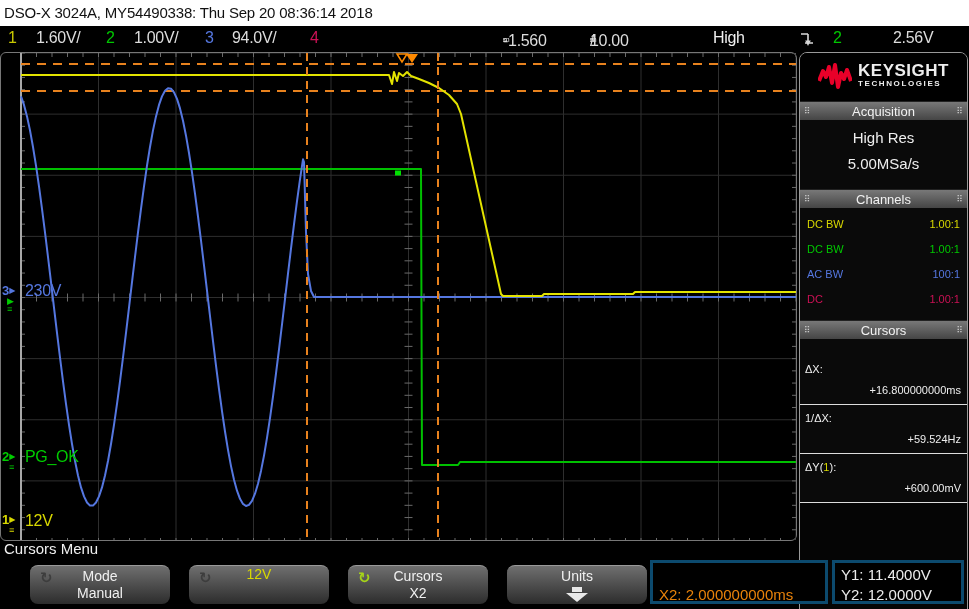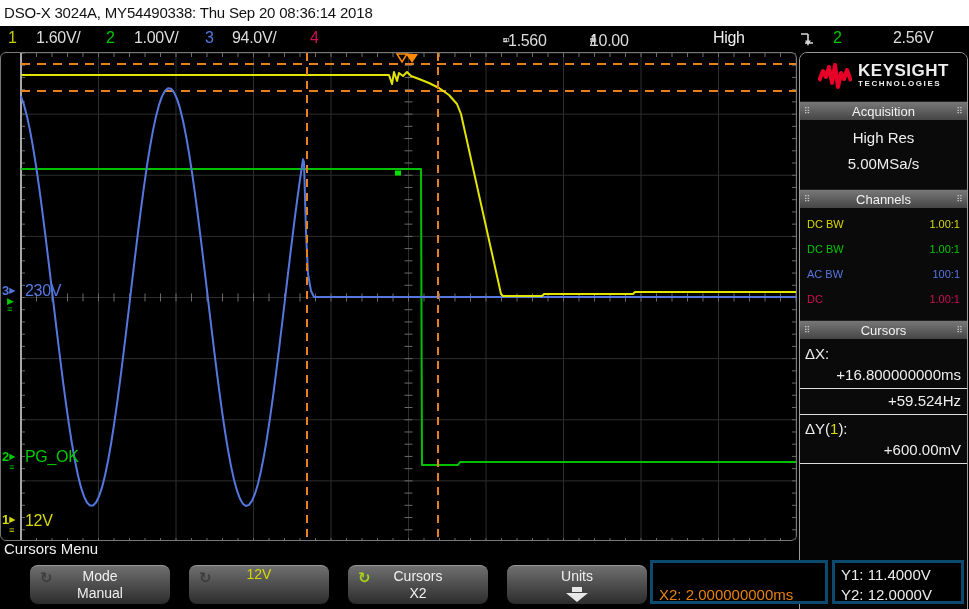--- a/index.html
+++ b/index.html
@@ -25,21 +25,21 @@
   .logo{height:48px;display:flex;align-items:center;justify-content:center;gap:6px;background:#000;}
   .logo .txt{line-height:13px;}
   .logo .k1{font-size:17px;font-weight:bold;letter-spacing:0.5px;}
   .logo .k2{font-size:8px;font-weight:bold;letter-spacing:1.6px;}
   .sec-head{height:18px;background:linear-gradient(#787878,#454545);display:flex;align-items:center;
             justify-content:space-between;padding:0 4px;font-size:13px;color:#f2f2f2;border-top:1px solid #222;}
   .grip{font-size:9px;color:#c9c9c9;line-height:9px;}
   .acq-body{text-align:center;padding:5px 0 12px 0;font-size:15px;line-height:26px;background:#0a0a0a;}
   .ch-body{background:#0a0a0a;padding:4px 0 8px 0;}
   .ch-row{display:flex;justify-content:space-between;padding:1px 7px;font-size:11px;line-height:23px;}
-  .cur-body{background:#0a0a0a;padding:2px 0 0 0;font-size:15px;}
+  .cur-body{background:#0a0a0a;padding:18px 0 0 0;font-size:11px;}
   .cur-lab{padding:2px 0 0 5px;line-height:21px;}
   .cur-val{text-align:right;padding:0 6px 2px 0;line-height:21px;}
   .cur-rule{height:1px;background:#ddd;margin:1px 0;}
   
   .menu-title{position:absolute;left:4px;top:540px;font-size:15px;color:#f0f0f0;}
   .skey{position:absolute;top:565px;width:140px;height:39px;border-radius:8px;
         background:linear-gradient(#6f6f6f,#2c2c2c);border-top:1px solid #9a9a9a;box-sizing:border-box;
         text-align:center;color:#f0f0f0;font-size:14px;}
   .skey .l1{margin-top:2px;line-height:17px;}
   .skey .l2{line-height:16px;}
@@ -468,20 +468,21 @@
 
     <div class="sec-head">
       <span class="grip">⠿</span>
       <span>Cursors</span>
       <span class="grip">⠿</span>
     </div>
     <div class="cur-body">
       <div class="cur-lab">ΔX:</div>
       <div class="cur-val">+16.800000000ms</div>
       <div class="cur-rule"></div>
+      <div class="cur-lab">1/ΔX:</div>
       <div class="cur-val">+59.524Hz</div>
       <div class="cur-rule"></div>
       <div class="cur-lab">
         <span>ΔY(</span><span style="color:#d8d800">1</span><span>):</span>
       </div>
       <div class="cur-val">+600.00mV</div>
       <div class="cur-rule"></div>
     </div>
   </div>
 

